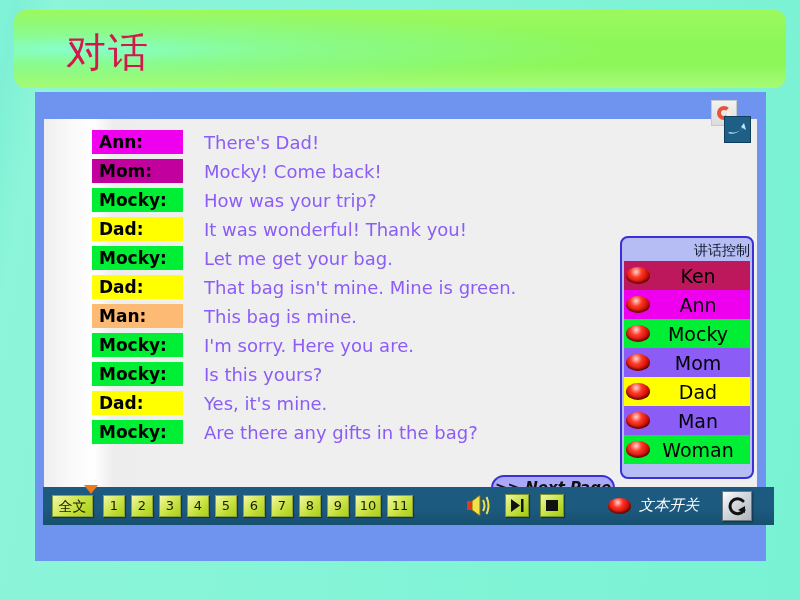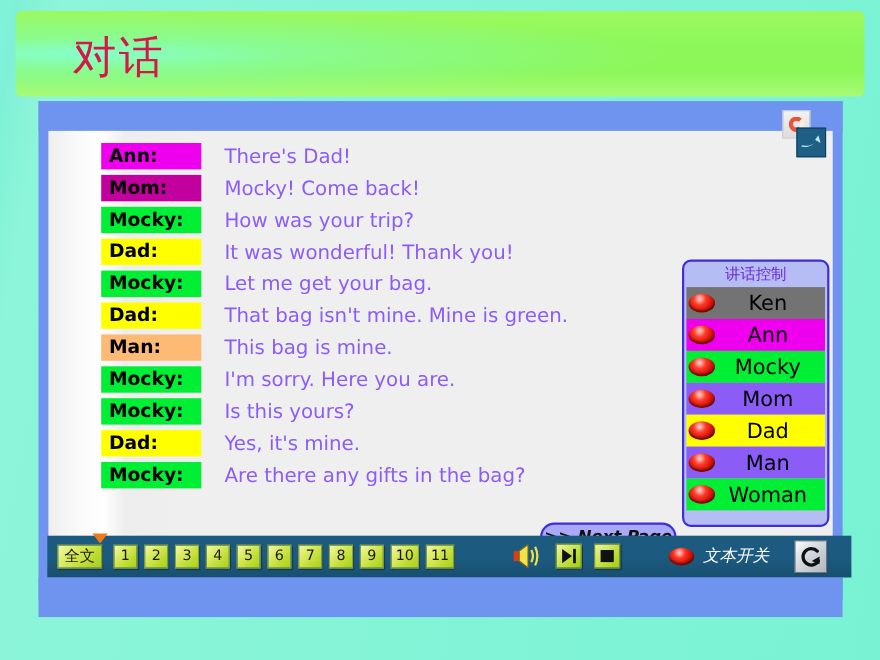--- a/index.html
+++ b/index.html
@@ -20,21 +20,21 @@
     background: linear-gradient(100deg, #7ff3d8 0%, #7ff0d6 2%, #8df5d9 6%, #79f2d4 100%);
   }
 
   
   #title-band {
     position: absolute;
     left: 14px;
     top: 10px;
     width: 772px;
     height: 78px;
-    border-radius: 6px;
+    border-radius: 12px;
     background:
       radial-gradient(ellipse 180% 130% at 8% 50%, rgba(135,255,210,0.95) 0%, rgba(135,255,190,0.55) 14%, rgba(140,250,110,0.0) 38%),
       linear-gradient(180deg, #9cf95e 0%, #8df75a 40%, #8df75a 70%, #a7fb76 100%);
   }
   #title-text {
     position: absolute;
     left: 52px;
     top: 20px;
     font-family: "DejaVu Sans", sans-serif;
     font-size: 40px;
@@ -183,24 +183,24 @@
     border: 2px solid #3b2fd6;
     border-radius: 8px;
     background: #b6bdf4;
     box-sizing: border-box;
     padding: 2px;
     z-index: 6;
   }
   #speaker-panel-title {
     height: 21px;
     line-height: 21px;
-    text-align: center;
+    text-align: right;
     font-family: "DejaVu Sans", sans-serif;
     font-size: 14px;
-    color: #6d28d9;
+    color: #0f172a;
     background: #b6bdf4;
   }
   .spk-row {
     display: flex;
     align-items: center;
     height: 29px;
     padding-left: 2px;
     box-sizing: border-box;
   }
   .spk-dome {
@@ -390,21 +390,21 @@
   <div id="logo-swoosh-icon">
     <svg width="25" height="25" viewBox="0 0 25 25" aria-hidden="true">
       <path d="M3 16 C8 18 15 16 20 7 C17 14 10 17 5 15 Z" fill="#bfe6fb"></path>
       <path d="M19 6 L21 13 L16 10 Z" fill="#bfe6fb"></path>
     </svg>
   </div>
 
   <div id="speaker-panel">
     <div id="speaker-panel-title">讲话控制</div>
     <div id="speaker-panel-list">
-        <div class="spk-row" style="background: #737373;">
+        <div class="spk-row" style="background: #be185d;">
           <div class="spk-dome"></div>
           <div class="spk-name">Ken</div>
         </div>
         <div class="spk-row" style="background: rgb(238, 0, 238);">
           <div class="spk-dome"></div>
           <div class="spk-name">Ann</div>
         </div>
         <div class="spk-row" style="background: rgb(0, 238, 51);">
           <div class="spk-dome"></div>
           <div class="spk-name">Mocky</div>

